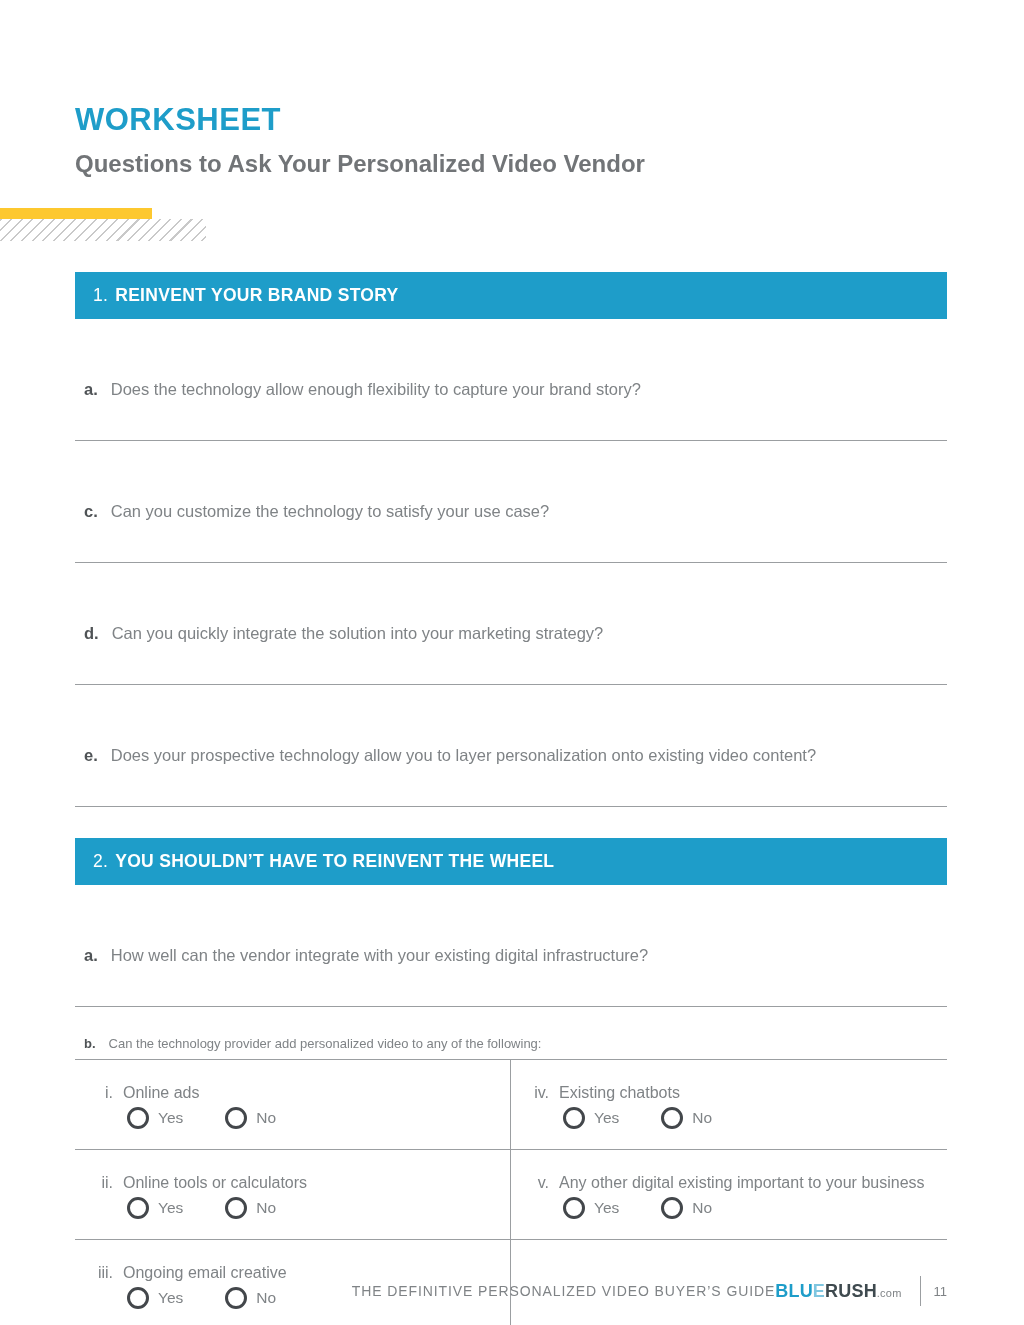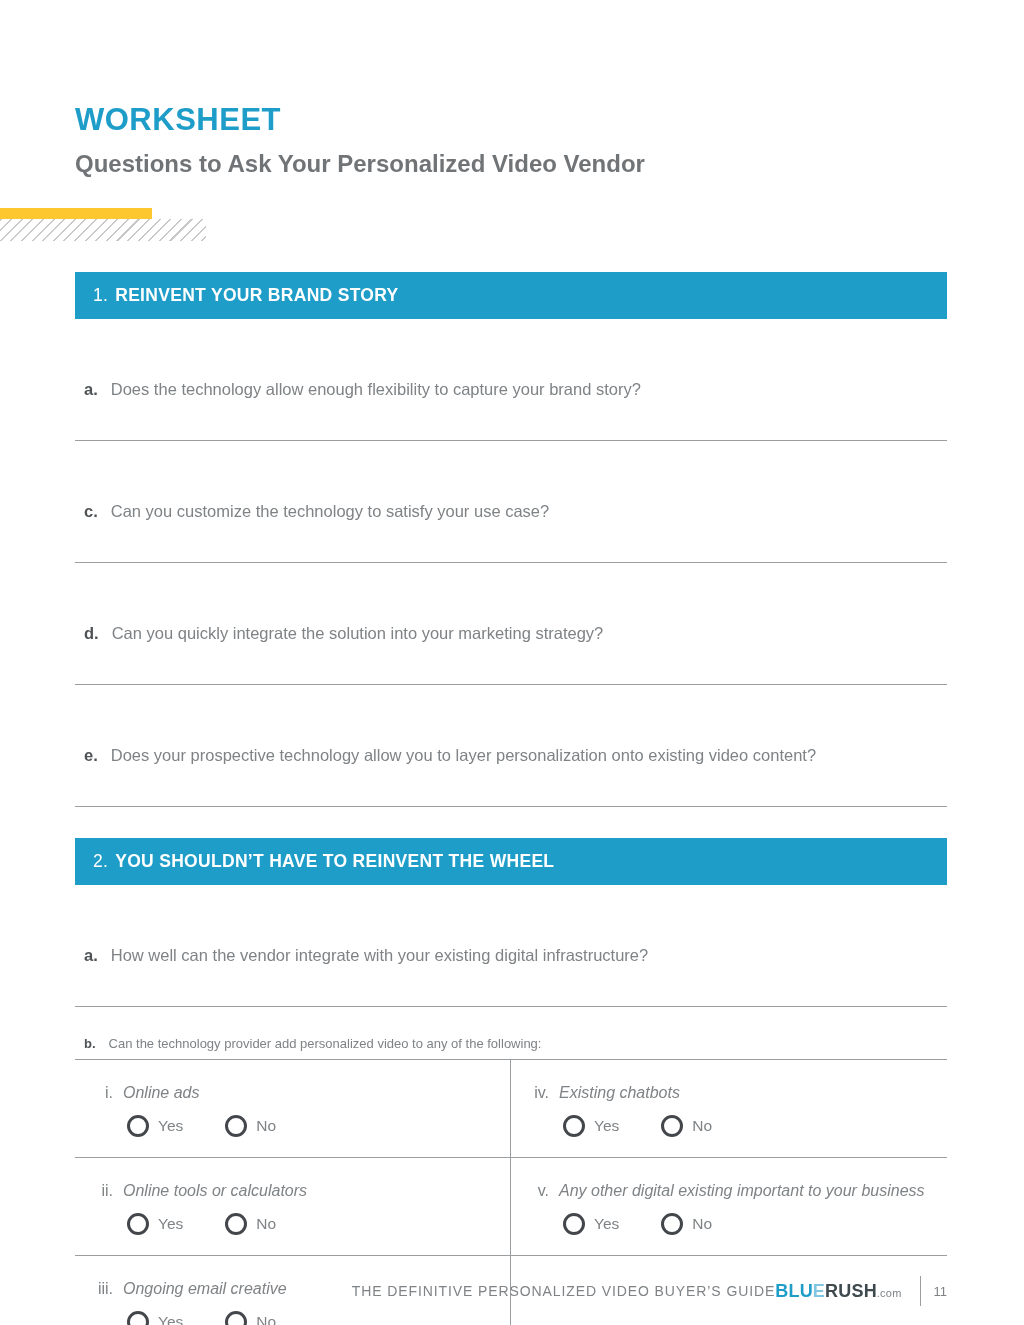--- a/index.html
+++ b/index.html
@@ -97,23 +97,23 @@
     display: flex;
     font-size: 16px;
     line-height: 21px;
     padding-left: 8px;
   }
   .opt-numeral {
     flex: 0 0 30px;
     text-align: right;
     margin-right: 10px;
   }
-  .opt-text { white-space: nowrap; font-style: italic; }
+  .opt-text { white-space: nowrap; }
   .opt-radios {
-    margin-top: 12px;
+    margin-top: 4px;
     padding-left: 52px;
     display: flex;
     align-items: center;
     height: 22px;
   }
   .radio {
     width: 22px;
     height: 22px;
     border: 3px solid #43474b;
     border-radius: 50%;

